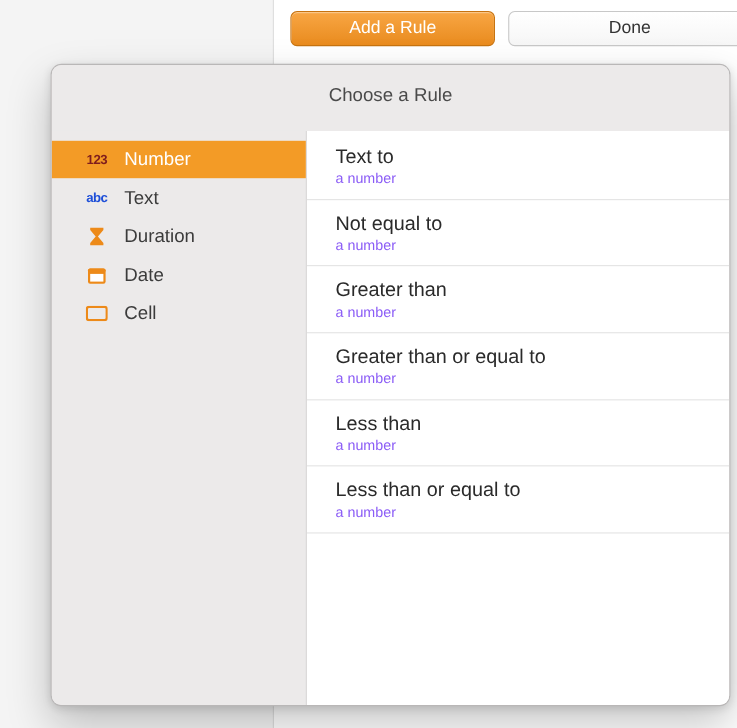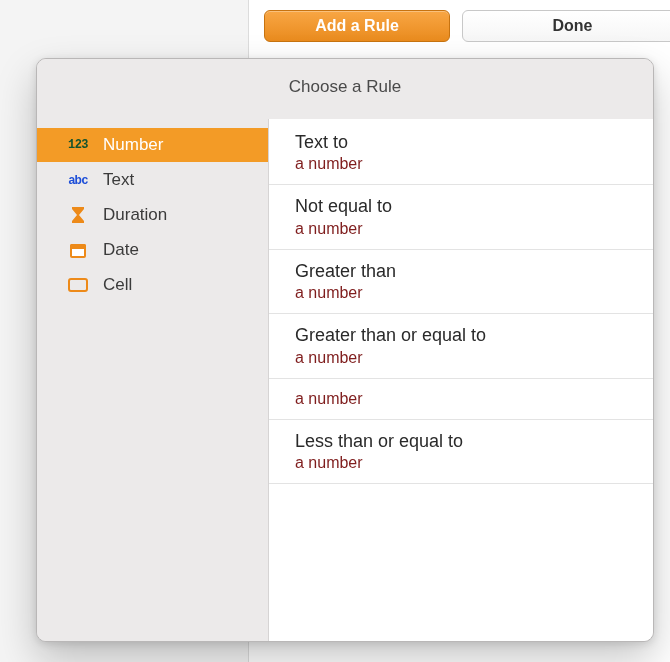--- a/index.html
+++ b/index.html
@@ -24,21 +24,21 @@
     position: absolute;
     left: 264px;
     top: 10px;
     display: flex;
     gap: 12px;
   }
   .btn {
     height: 32px;
     border-radius: 6px;
     font-size: 16px;
-    font-weight: 700;
+    font-weight: 400;
     display: flex;
     align-items: center;
     justify-content: center;
     cursor: pointer;
     border: 1px solid #c8c8c8;
     background: #fff;
   }
   .btn-primary {
     width: 186px;
     background: linear-gradient(#f8a644, #e98b1e);
@@ -46,21 +46,21 @@
     color: #fff;
     box-shadow: inset 0 1px 0 rgba(255,255,255,0.3);
   }
   .btn-secondary {
     width: 221px;
     color: #333;
     background: linear-gradient(#ffffff, #f6f6f6);
   }
   .popover {
     position: absolute;
-    left: 36px;
+    left: 46px;
     top: 58px;
     width: 618px;
     background: #eceaea;
     border: 1px solid #b9b7b7;
     border-radius: 10px;
     box-shadow: 0 18px 40px rgba(0,0,0,0.22), 0 2px 8px rgba(0,0,0,0.12);
     overflow: hidden;
   }
   .popover::before {
     content: "";
@@ -114,41 +114,41 @@
     border-radius: 0;
   }
   .sidebar-item .icon {
     width: 22px;
     height: 20px;
     display: flex;
     align-items: center;
     justify-content: center;
     color: #1d4ed8;
   }
-  .sidebar-item.selected .icon { color: #14532d; font-family: Liberation Mono, monospace; }
+  .sidebar-item.selected .icon { color: #7f1d1d; }
   .icon-text { font-size: 12px; font-weight: 600; letter-spacing: -0.5px; }
   .content {
     flex: 1;
     background: #ffffff;
     padding: 2px 0 0 0;
     overflow: hidden;
   }
   .rule-item {
     padding: 10px 26px 10px 26px;
     border-bottom: 1px solid #e3e3e3;
     cursor: pointer;
   }
   .rule-title {
     font-size: 18px;
     color: #2a2a2a;
     line-height: 1.3;
   }
   .rule-sub {
-    font-size: 16px;
-    color: #7f1d1d;
+    font-size: 13px;
+    color: #8b5cf6;
     line-height: 1.25;
   }
 </style>
 </head>
 <body>
 
 <div class="panel-bg"></div>
 
 <div class="top-buttons">
   <div class="btn btn-primary">Add a Rule</div>
@@ -222,20 +222,21 @@
         <div class="rule-title">Greater than</div>
         <div class="rule-sub">a number</div>
       </div>
 
       <div class="rule-item">
         <div class="rule-title">Greater than or equal to</div>
         <div class="rule-sub">a number</div>
       </div>
 
       <div class="rule-item">
+        <div class="rule-title">Less than</div>
         <div class="rule-sub">a number</div>
       </div>
 
       <div class="rule-item">
         <div class="rule-title">Less than or equal to</div>
         <div class="rule-sub">a number</div>
       </div>
 
 
     </div>

